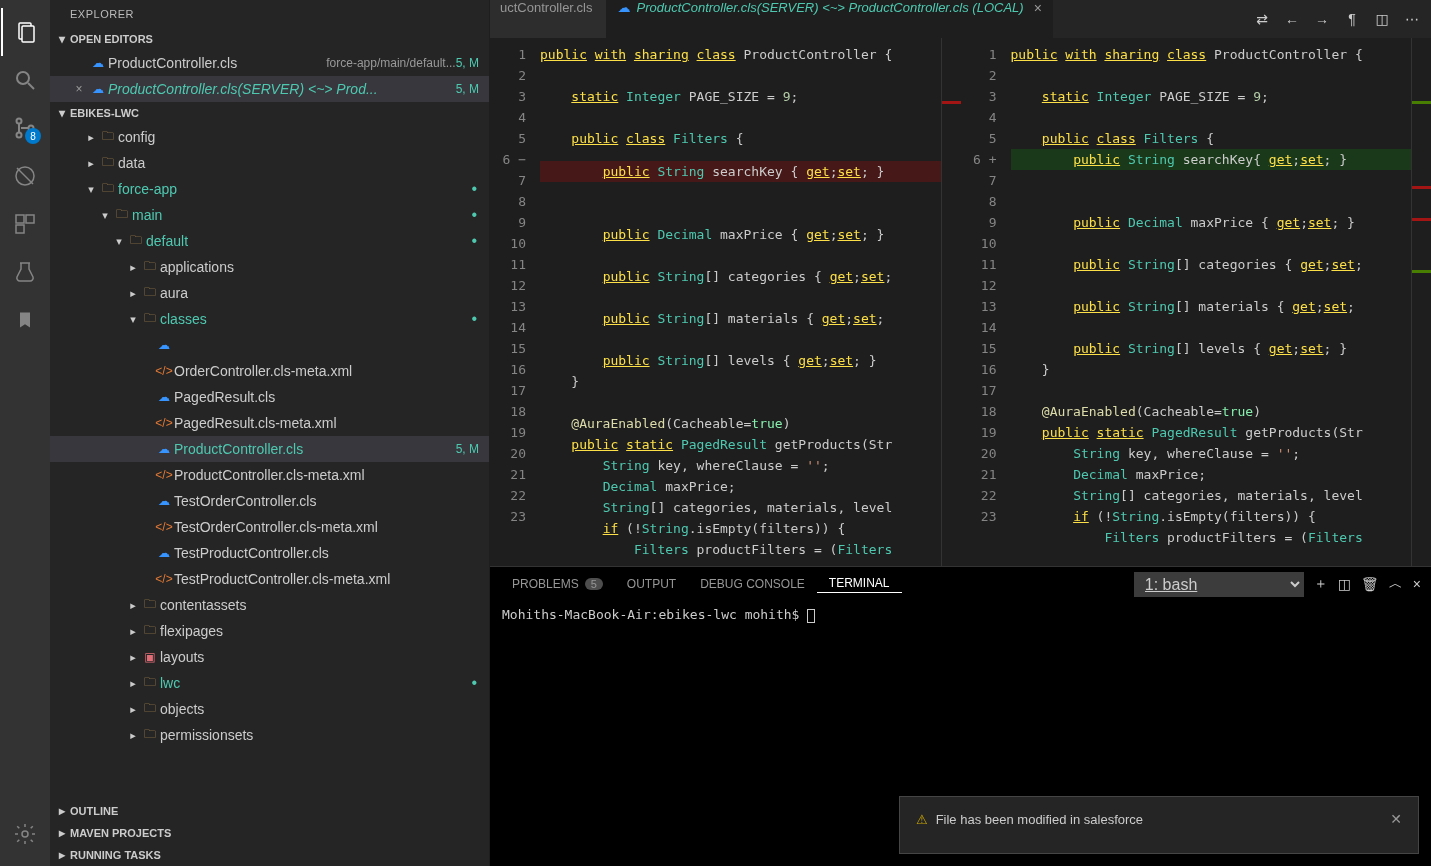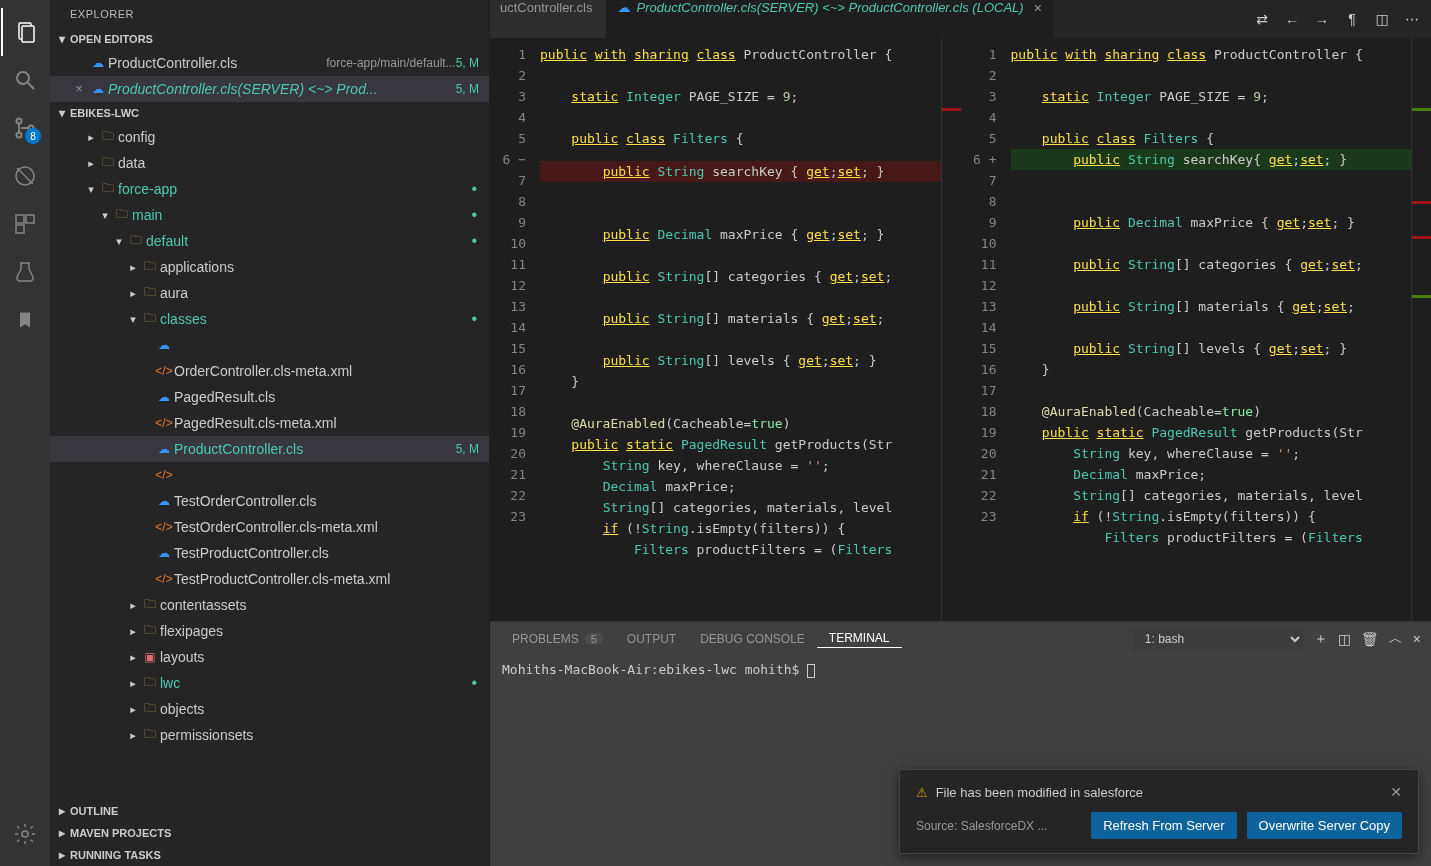--- a/index.html
+++ b/index.html
@@ -122,32 +122,32 @@
 .num { color: #b5cea8; }
 .func { color: #dcdcaa; }
 .str { color: #ce9178; }
 .const { color: #86efac; }
 .pane .minimap { width: 20px; background: #1e1e1e; border-left: 1px solid #333; position:relative;}
 .mm-mark { position:absolute; width:100%; height:3px; }
 .mm-green { background:#487e02; }
 .mm-red { background:#a31515; }
 
 .panel {
-  height: 245px; background: #404040; border-top: 1px solid #333;
+  height: 300px; background: #000000; border-top: 1px solid #333;
   display: flex; flex-direction: column;
 }
 .panel-tabs {
   display: flex; align-items: center; height: 34px; padding: 0 10px;
 }
 .panel-tab { padding: 0 12px; color: #969696; font-size: 12px; cursor: pointer; display:flex; align-items:center;}
 .panel-tab.active { color: #fff; border-bottom: 1px solid #fff; padding-bottom:2px;}
 .panel-tab .cnt { background:#4d4d4d; border-radius:8px; padding:0 6px; margin-left:6px; font-size:11px;}
 .panel-right { margin-left: auto; display: flex; align-items: center; gap: 10px;}
 .panel-right select {
-  background: #3c3c3c; color: #ccc; border: 1px solid #3c3c3c; font-size:12px; padding:2px 6px; width: 170px;
+  background: #3c3c3c; color: #ccc; border: 1px solid #3c3c3c; font-size:16px; padding:2px 6px; width: 170px; text-decoration: underline;
 }
 .panel-right .picon { color: #ccc; cursor: pointer; font-size: 14px; }
 .terminal-body {
   flex: 1; font-family: Menlo, Monaco, monospace; font-size: 13px;
   padding: 6px 12px; color: #ccc;
 }
 .cursor-block { display:inline-block; width:8px; height:14px; border:1px solid #ccc; vertical-align:middle;}
 
 .notification {
   position: absolute; right: 12px; bottom: 12px;
@@ -331,20 +331,21 @@
           <span class="indent" style="width:70px"></span>
           <span class="twistie"></span>
           <span class="file-icon cloud-icon">☁</span>
           <span class="oe-label green-name">ProductController.cls</span>
           <span class="oe-status">5, M</span>
         </div>
         <div class="tree-item">
           <span class="indent" style="width:70px"></span>
           <span class="twistie"></span>
           <span class="file-icon xml-icon">&lt;/&gt;</span>
+          <span class="oe-label ">ProductController.cls-meta.xml</span>
         </div>
         <div class="tree-item">
           <span class="indent" style="width:70px"></span>
           <span class="twistie"></span>
           <span class="file-icon cloud-icon">☁</span>
           <span class="oe-label ">TestOrderController.cls</span>
         </div>
         <div class="tree-item">
           <span class="indent" style="width:70px"></span>
           <span class="twistie"></span>
@@ -577,19 +578,13 @@
 
   </div>
 </div>
 
 <div class="notification">
   <div class="notif-header">
     <span class="warn">⚠</span>
     <span>File has been modified in salesforce</span>
     <span class="nclose">✕</span>
   </div>
-  <div class="notif-body">
-    <span class="src">Source: SalesforceDX ...</span>
-    <span style="flex:1"></span>
-    <span class="btn">Refresh From Server</span>
-    <span class="btn">Overwrite Server Copy</span>
-  </div>
 </div>
 
 </body></html>

